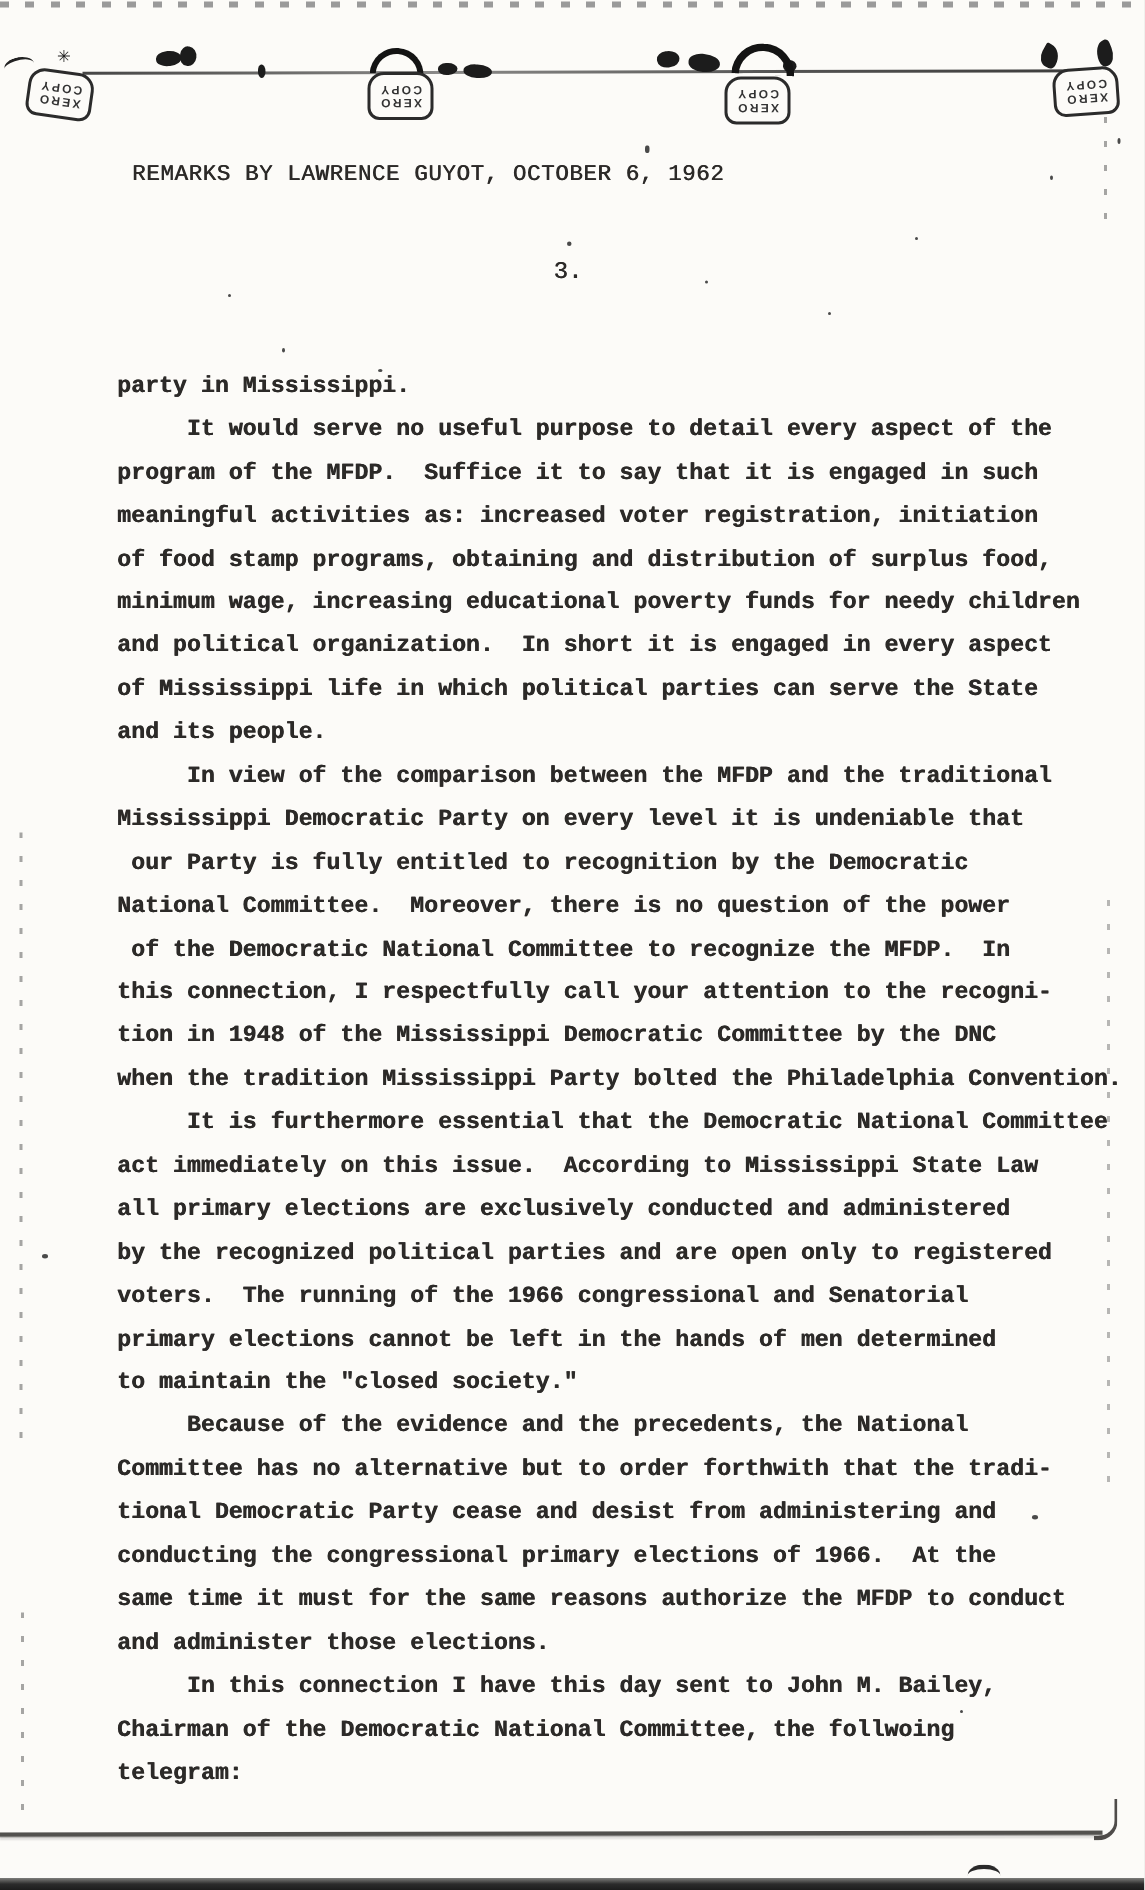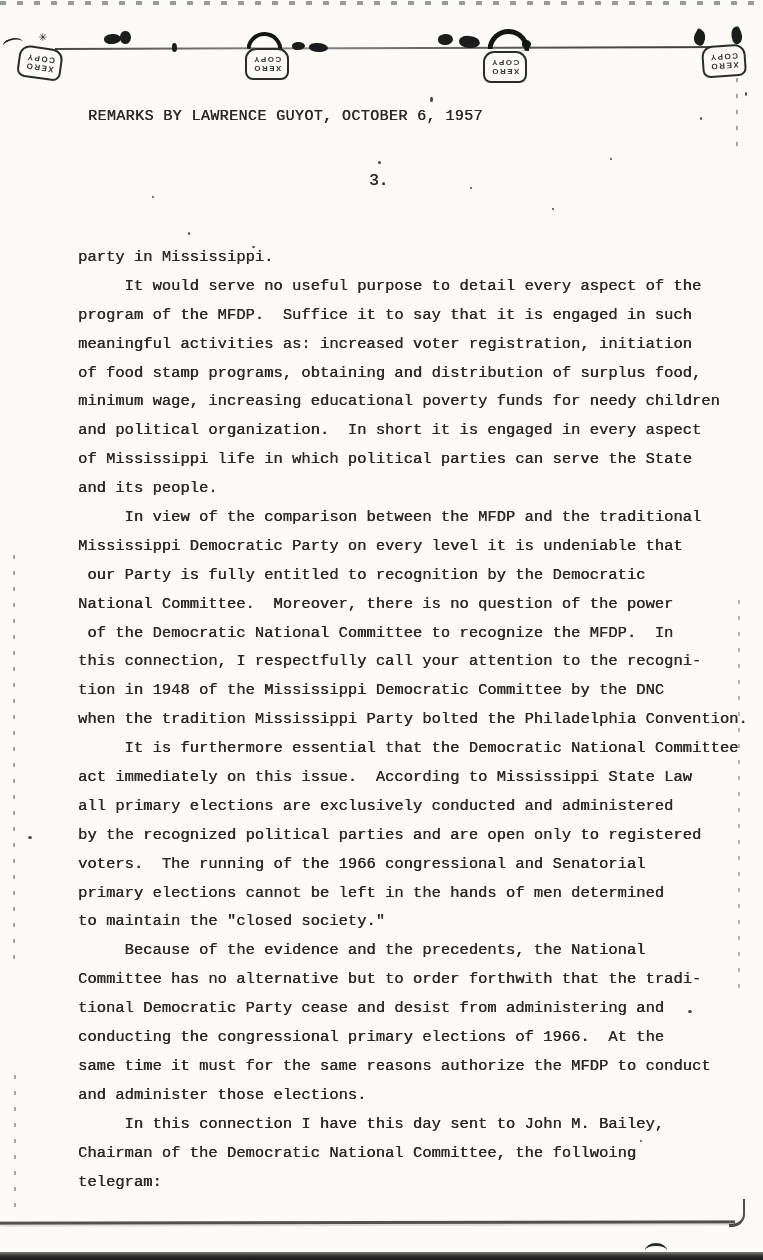--- a/index.html
+++ b/index.html
@@ -51,21 +51,21 @@
   .pagenum {
     position: absolute; left: 369px; top: 172px;
     font-size: 16px; text-shadow: 0.4px 0 0 currentColor;
   }
   .body-lines {
     position: absolute; left: 78px; top: 243px; width: 685px;
     font-size: 15.5px; line-height: 28.9px;
     white-space: pre;
     text-shadow: 0.35px 0 0 currentColor;
   }
-  .body-lines .line { height: 28.9px; }
+  .body-lines .line { height: 28.9px; font-weight: bold; }
   
   .bottomline {
     position: absolute; left: 0; top: 1221px; width: 735px; height: 3px;
     background: rgba(35,33,31,.78); filter: blur(.4px);
     transform: rotate(-0.1deg);
     box-shadow: 0 2px 1px rgba(0,0,0,.12);
   }
   .curl {
     position: absolute; left: 729px; top: 1199px; width: 14px; height: 25px;
     border-right: 2px solid rgba(35,33,31,.8);
@@ -127,21 +127,21 @@
   </div>
   <div class="stamp" style="left:483px; top:51px;">
     <span>XERO</span>
     <span>COPY</span>
   </div>
   <div class="stamp" style="left:702px; top:45px; transform:rotate(176deg);">
     <span>XERO</span>
     <span>COPY</span>
   </div>
 
-  <div class="header-line">REMARKS BY LAWRENCE GUYOT, OCTOBER 6, 1957</div>
+  <div class="header-line">REMARKS BY LAWRENCE GUYOT, OCTOBER 6, 1962</div>
   <div class="pagenum">3.</div>
 
   <div class="body-lines"><div class="line">party in Mississippi.</div><div class="line">     It would serve no useful purpose to detail every aspect of the</div><div class="line">program of the MFDP.  Suffice it to say that it is engaged in such</div><div class="line">meaningful activities as: increased voter registration, initiation</div><div class="line">of food stamp programs, obtaining and distribution of surplus food,</div><div class="line">minimum wage, increasing educational poverty funds for needy children</div><div class="line">and political organization.  In short it is engaged in every aspect</div><div class="line">of Mississippi life in which political parties can serve the State</div><div class="line">and its people.</div><div class="line">     In view of the comparison between the MFDP and the traditional</div><div class="line">Mississippi Democratic Party on every level it is undeniable that</div><div class="line"> our Party is fully entitled to recognition by the Democratic</div><div class="line">National Committee.  Moreover, there is no question of the power</div><div class="line"> of the Democratic National Committee to recognize the MFDP.  In</div><div class="line">this connection, I respectfully call your attention to the recogni-</div><div class="line">tion in 1948 of the Mississippi Democratic Committee by the DNC</div><div class="line">when the tradition Mississippi Party bolted the Philadelphia Convention.</div><div class="line">     It is furthermore essential that the Democratic National Committee</div><div class="line">act immediately on this issue.  According to Mississippi State Law</div><div class="line">all primary elections are exclusively conducted and administered</div><div class="line">by the recognized political parties and are open only to registered</div><div class="line">voters.  The running of the 1966 congressional and Senatorial</div><div class="line">primary elections cannot be left in the hands of men determined</div><div class="line">to maintain the "closed society."</div><div class="line">     Because of the evidence and the precedents, the National</div><div class="line">Committee has no alternative but to order forthwith that the tradi-</div><div class="line">tional Democratic Party cease and desist from administering and</div><div class="line">conducting the congressional primary elections of 1966.  At the</div><div class="line">same time it must for the same reasons authorize the MFDP to conduct</div><div class="line">and administer those elections.</div><div class="line">     In this connection I have this day sent to John M. Bailey,</div><div class="line">Chairman of the Democratic National Committee, the follwoing</div><div class="line">telegram:</div></div>
 
   <div class="vdash" style="left:736px; top:78px; height:75px;"></div>
   <div class="vdash" style="left:738px; top:600px; height:400px; opacity:.8;"></div>
   <div class="vdash" style="left:13px; top:555px; height:410px;"></div>
   <div class="vdash" style="left:14px; top:1075px; height:140px;"></div>
 
   <div class="speck" style="left:378px; top:161px; width:3px; height:3px;"></div>

